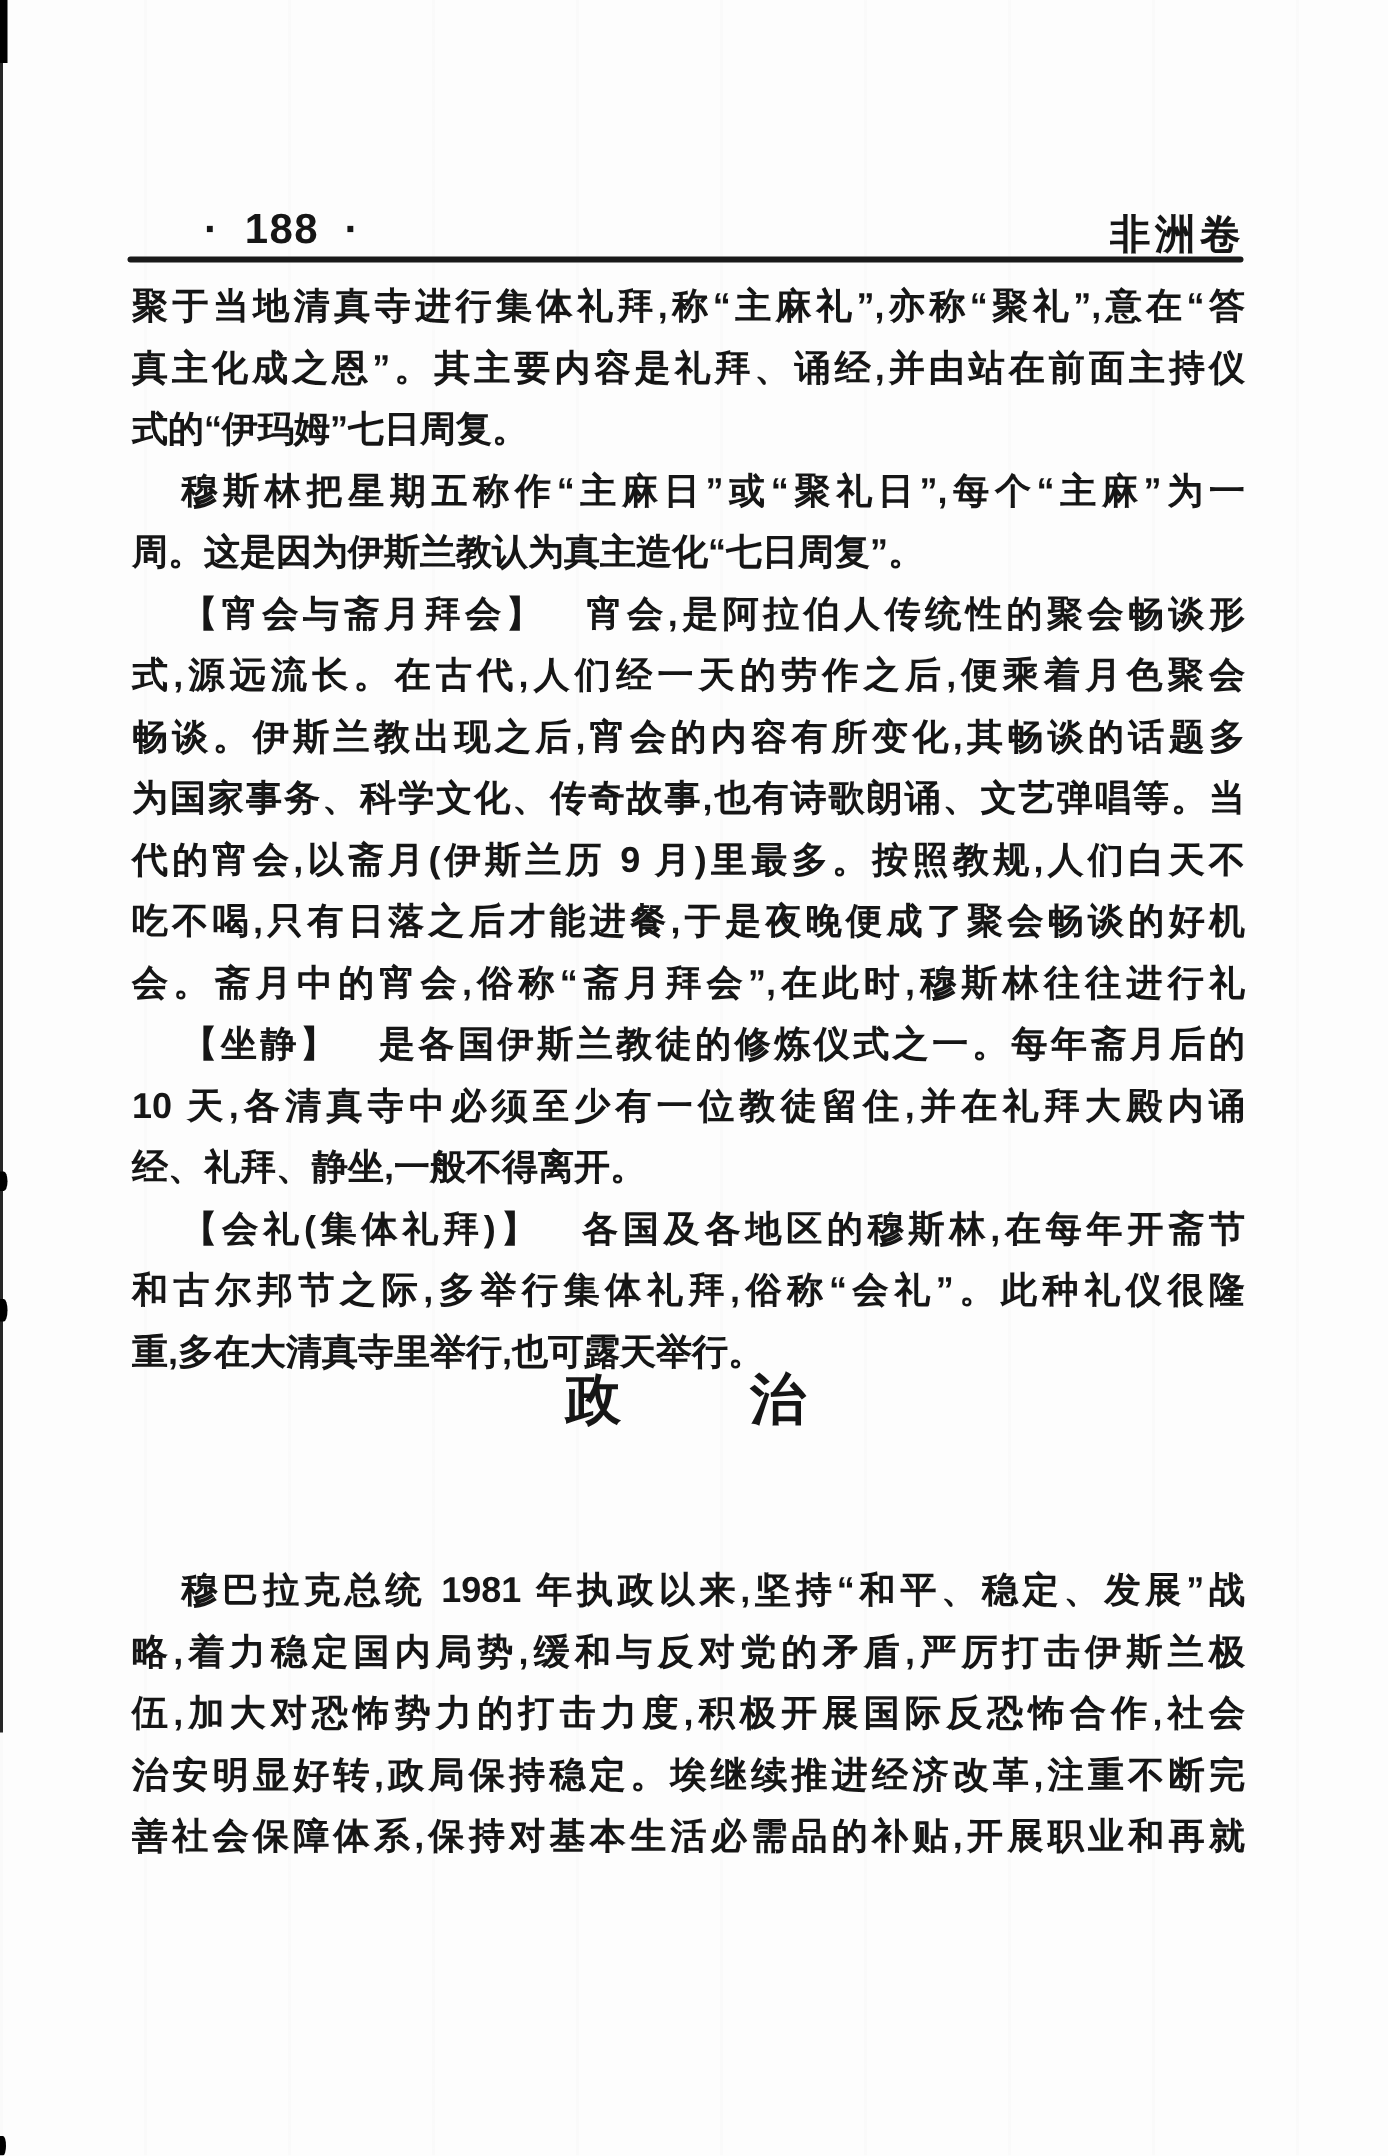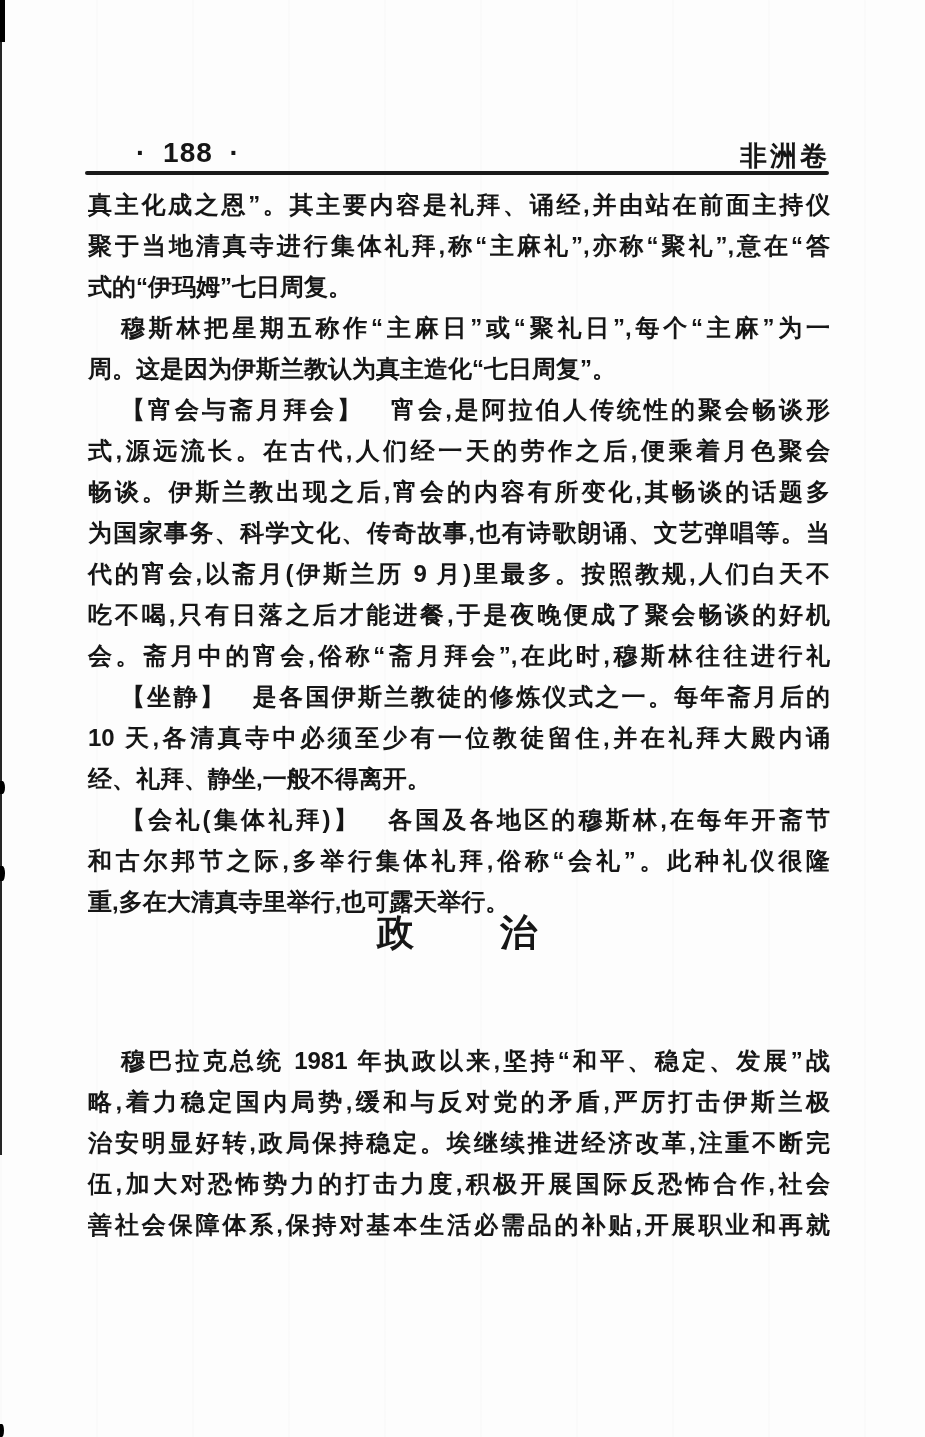--- a/index.html
+++ b/index.html
@@ -73,22 +73,22 @@
   <div class="edge-blob-2"></div>
   <div class="edge-bottom"></div>
 
   <div class="page-number">· 188 ·</div>
 
   <div class="book-title">非洲卷</div>
 
   <div class="header-rule"></div>
 
   <div class="text-block block-1">
+      <div class="text-line">聚于当地清真寺进行集体礼拜,称“主麻礼”,亦称“聚礼”,意在“答</div>
       <div class="text-line">真主化成之恩”。其主要内容是礼拜、诵经,并由站在前面主持仪</div>
-      <div class="text-line">聚于当地清真寺进行集体礼拜,称“主麻礼”,亦称“聚礼”,意在“答</div>
       <div class="text-line para-end">式的“伊玛姆”七日周复。</div>
       <div class="text-line indent">穆斯林把星期五称作“主麻日”或“聚礼日”,每个“主麻”为一</div>
       <div class="text-line para-end">周。这是因为伊斯兰教认为真主造化“七日周复”。</div>
       <div class="text-line indent">【宵会与斋月拜会】　宵会,是阿拉伯人传统性的聚会畅谈形</div>
       <div class="text-line">式,源远流长。在古代,人们经一天的劳作之后,便乘着月色聚会</div>
       <div class="text-line">畅谈。伊斯兰教出现之后,宵会的内容有所变化,其畅谈的话题多</div>
       <div class="text-line">为国家事务、科学文化、传奇故事,也有诗歌朗诵、文艺弹唱等。当</div>
       <div class="text-line">代的宵会,以斋月(伊斯兰历 9 月)里最多。按照教规,人们白天不</div>
       <div class="text-line">吃不喝,只有日落之后才能进餐,于是夜晚便成了聚会畅谈的好机</div>
       <div class="text-line">会。斋月中的宵会,俗称“斋月拜会”,在此时,穆斯林往往进行礼</div>
@@ -98,18 +98,18 @@
       <div class="text-line indent">【会礼(集体礼拜)】　各国及各地区的穆斯林,在每年开斋节</div>
       <div class="text-line">和古尔邦节之际,多举行集体礼拜,俗称“会礼”。此种礼仪很隆</div>
       <div class="text-line para-end">重,多在大清真寺里举行,也可露天举行。</div>
     </div>
 
   <div class="section-heading">政　　治</div>
 
   <div class="text-block block-2">
       <div class="text-line indent">穆巴拉克总统 1981 年执政以来,坚持“和平、稳定、发展”战</div>
       <div class="text-line">略,着力稳定国内局势,缓和与反对党的矛盾,严厉打击伊斯兰极</div>
+      <div class="text-line">伍,加大对恐怖势力的打击力度,积极开展国际反恐怖合作,社会</div>
       <div class="text-line">治安明显好转,政局保持稳定。埃继续推进经济改革,注重不断完</div>
-      <div class="text-line">伍,加大对恐怖势力的打击力度,积极开展国际反恐怖合作,社会</div>
       <div class="text-line">善社会保障体系,保持对基本生活必需品的补贴,开展职业和再就</div>
     </div>
 
 </div>
 
 </body></html>

